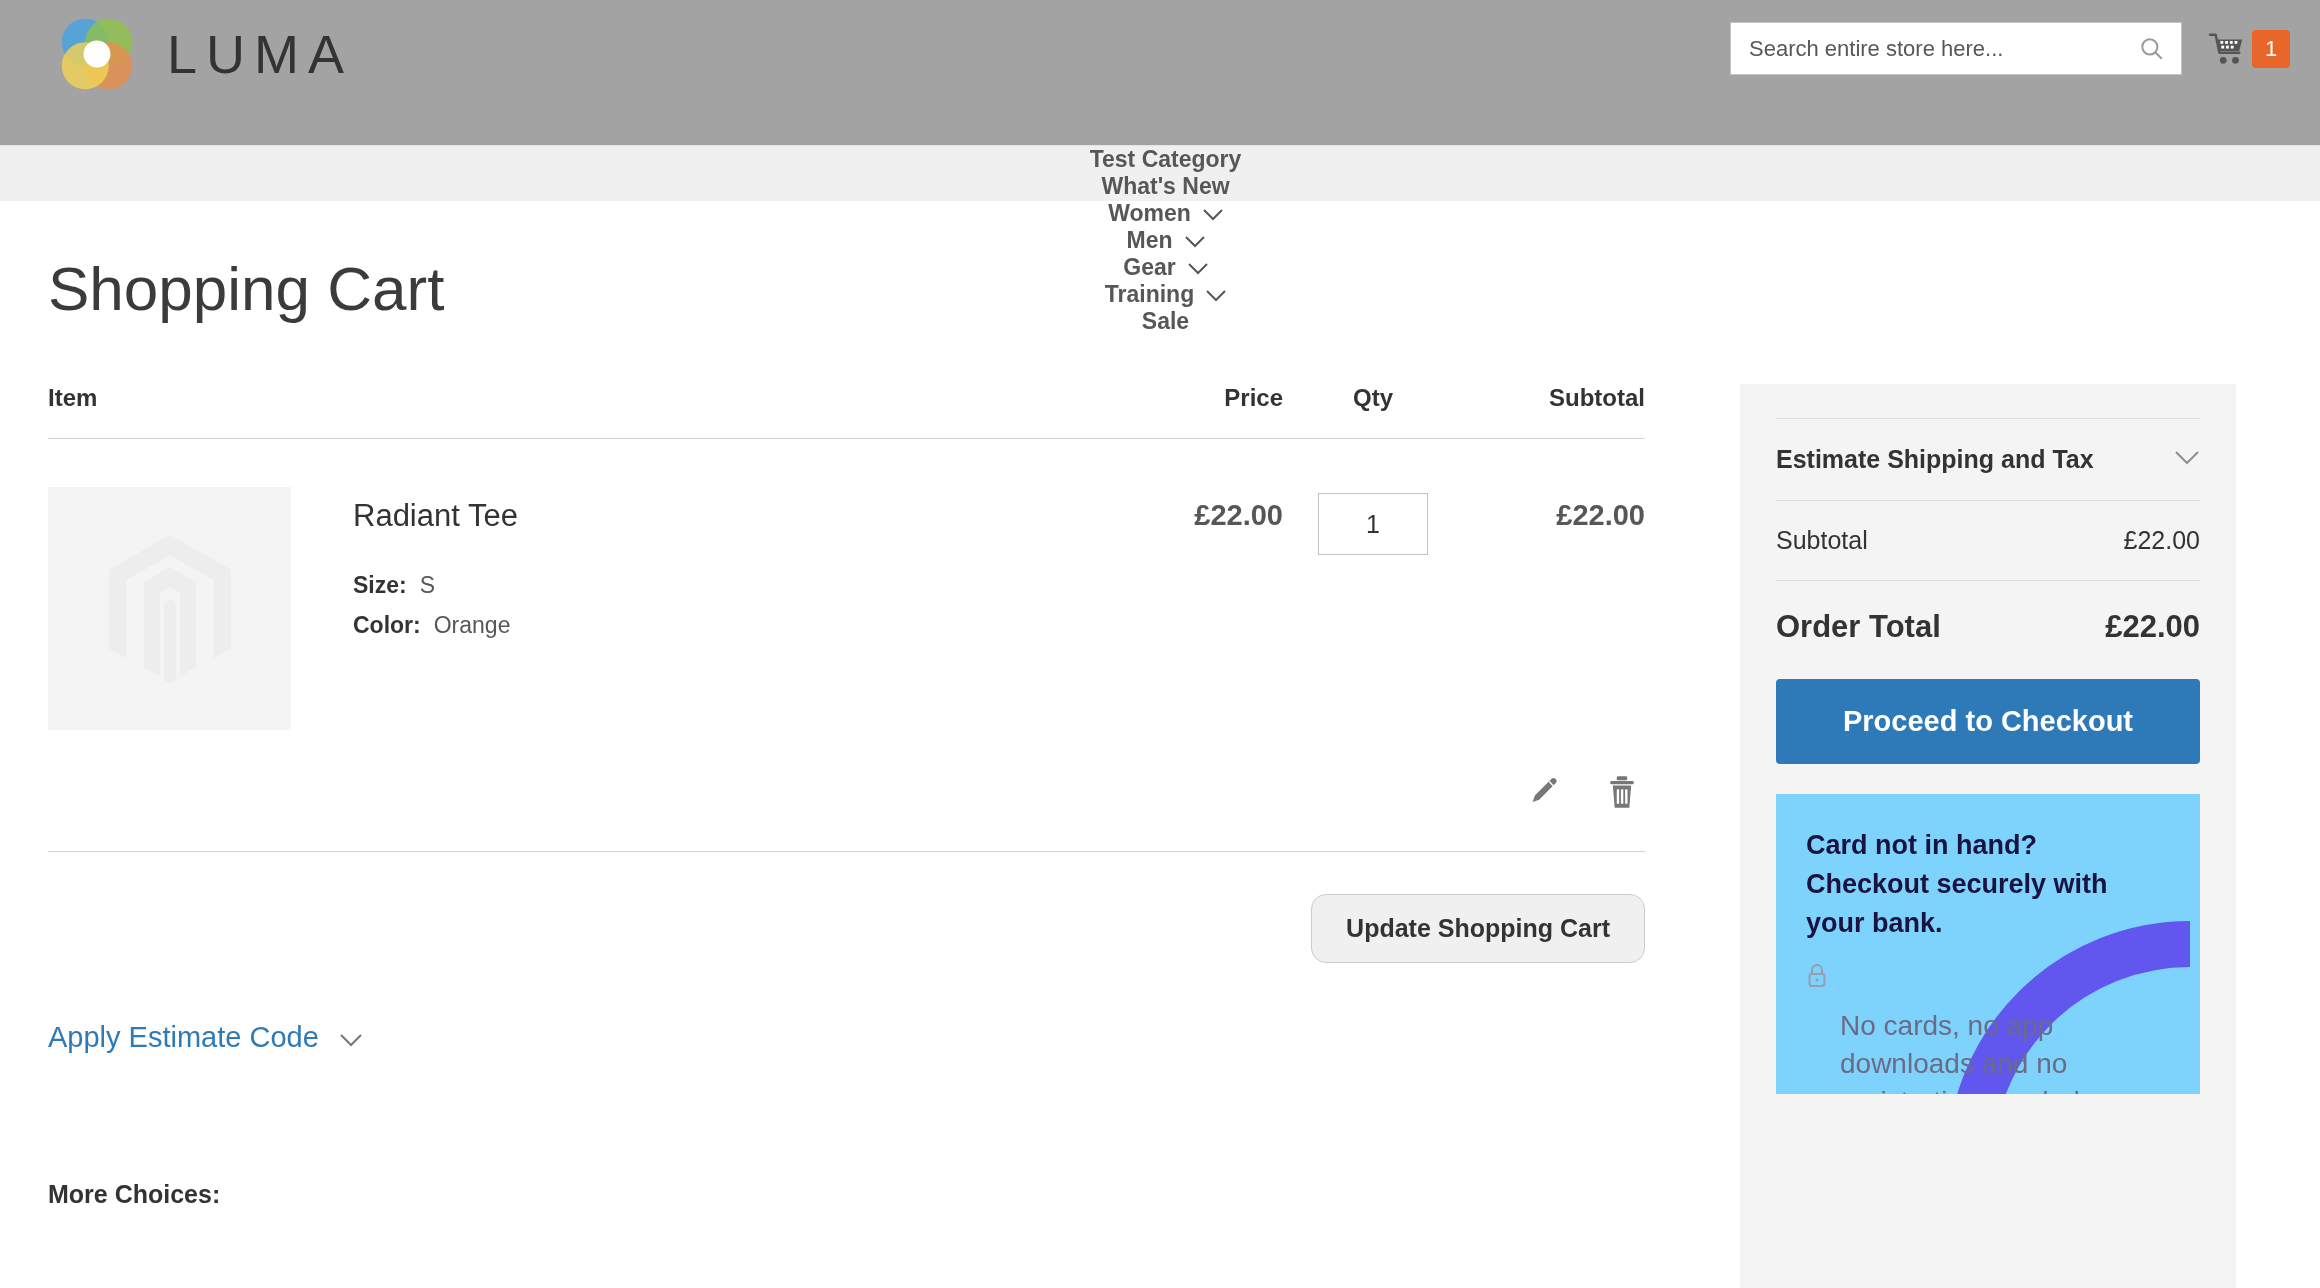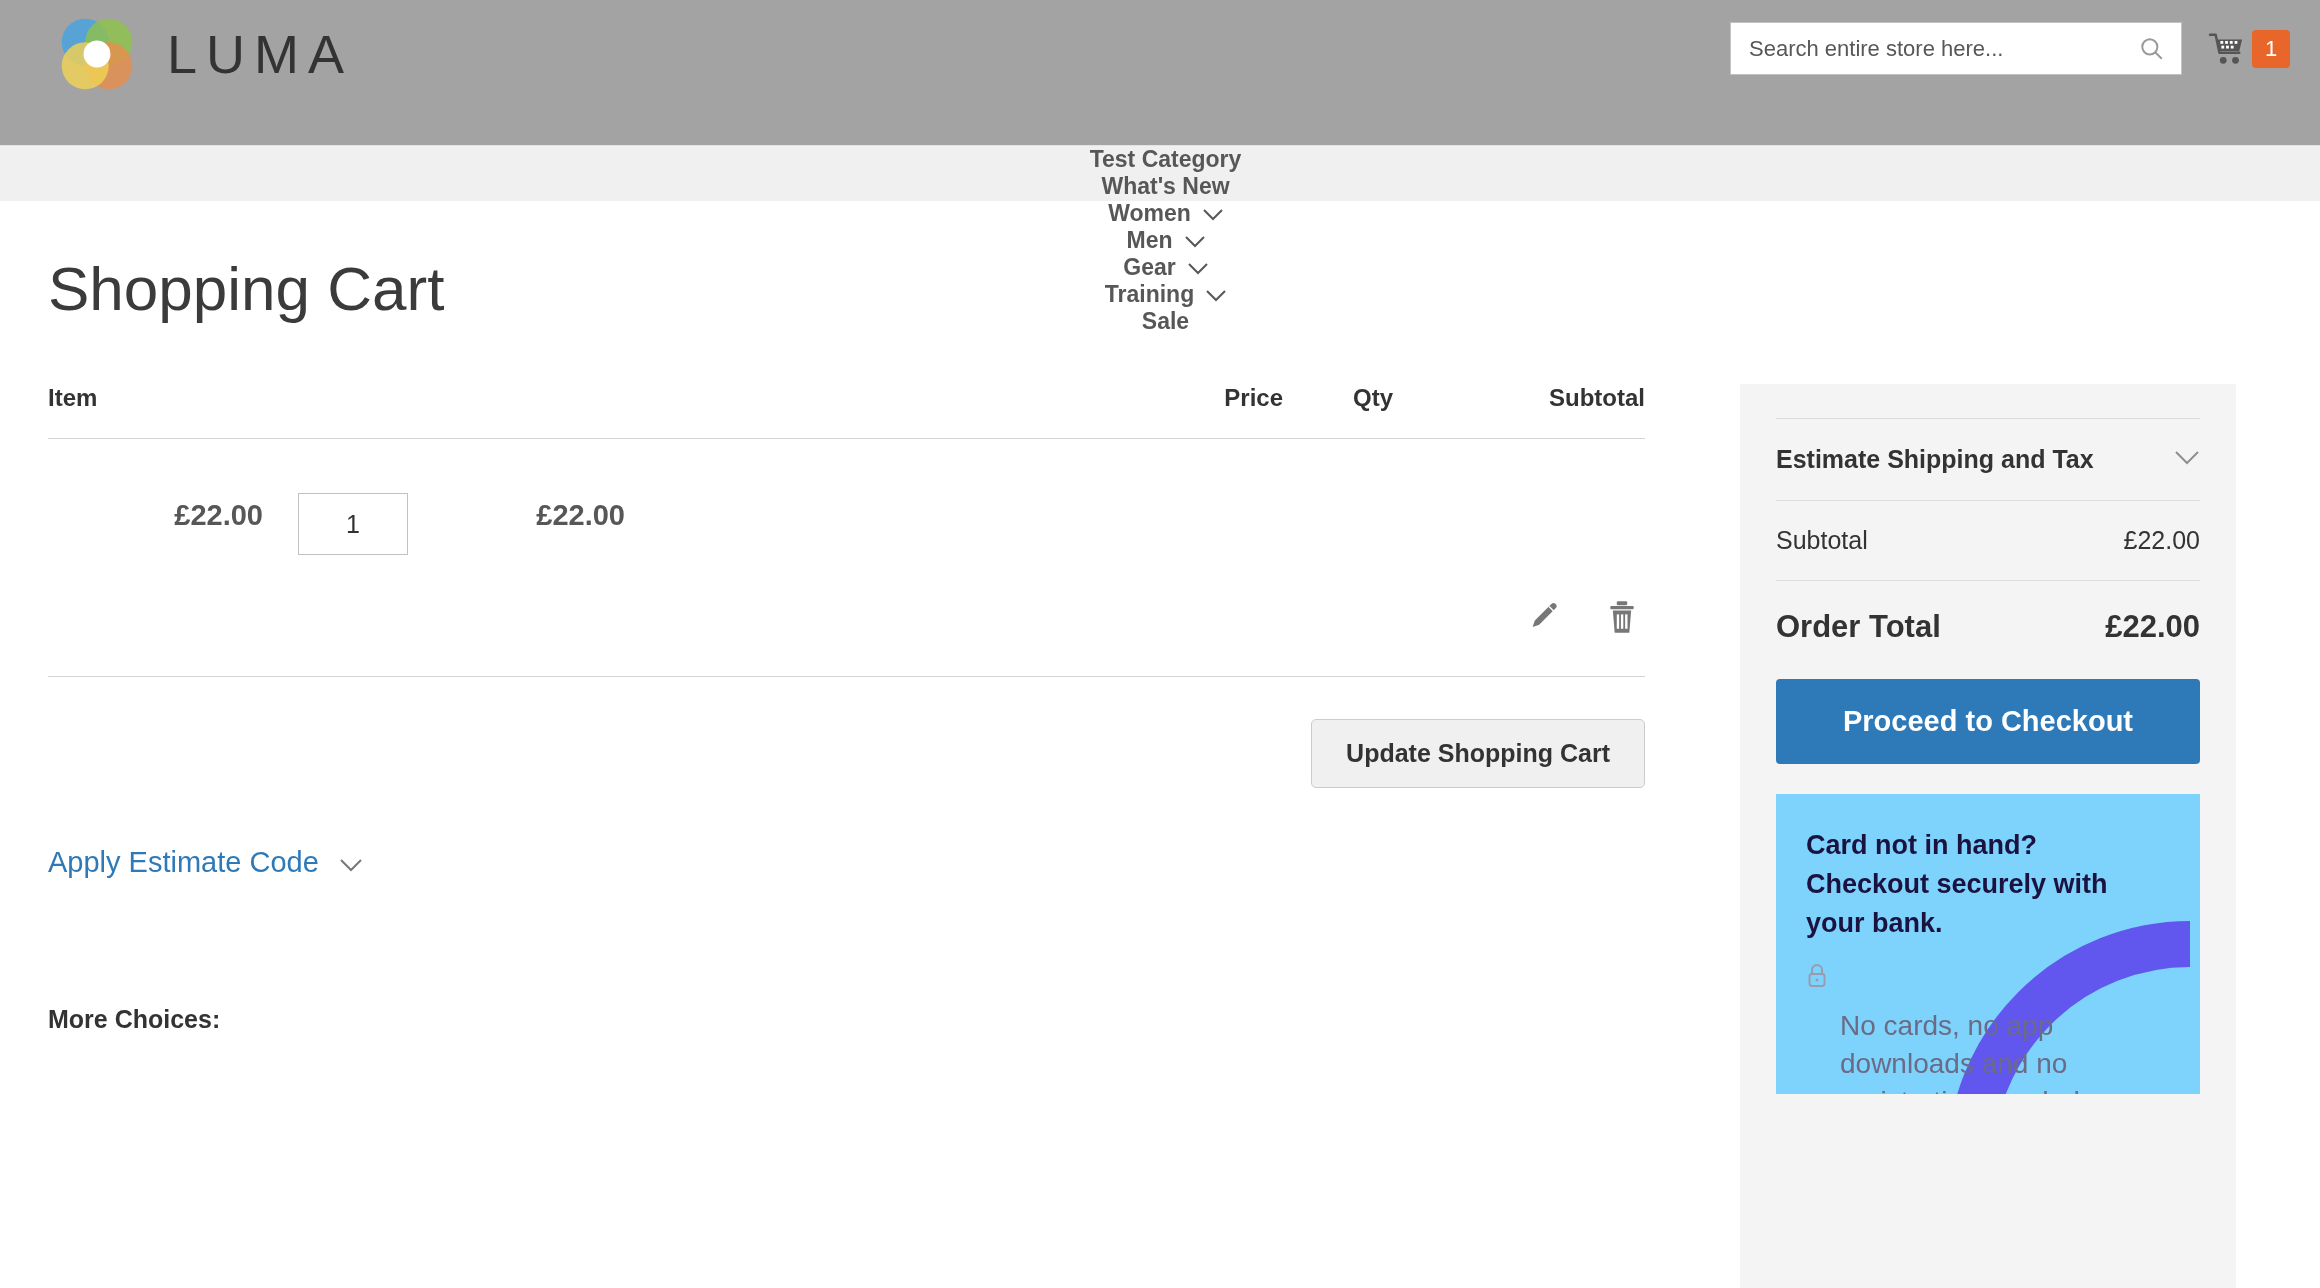--- a/index.html
+++ b/index.html
@@ -180,21 +180,21 @@
   }
   .act-icon { margin-left: 46px; cursor: pointer; }
 
   .cart-actions {
     display: flex; justify-content: flex-end;
     margin-top: 42px;
   }
   .btn-secondary {
     background: #f0f0f0;
     border: 1px solid #ccc;
-    border-radius: 5px;
+    border-radius: 15px;
     font-size: 25px;
     font-weight: bold;
     color: #333333;
     padding: 19px 34px;
     cursor: pointer;
     font-family: "Liberation Sans", sans-serif;
   }
 
   .discount-link {
     margin-top: 58px;
@@ -400,20 +400,42 @@
       <div class="cart-table">
 
         <div class="thead">
           <div class="th th-item">Item</div>
           <div class="th th-price">Price</div>
           <div class="th th-qty">Qty</div>
           <div class="th th-sub">Subtotal</div>
         </div>
 
         <div class="trow">
+          <div class="td-item">
+            <div class="prod-thumb">
+              <svg width="150" height="160" viewBox="0 0 100 110">
+                <path d="M50 4 L92 28 L92 82 L80 89 L80 35 L50 18 L20 35 L20 89 L8 82 L8 28 Z" fill="#ededed"></path>
+                <path d="M50 26 L68 37 L68 95 L57 101 L57 44 L50 40 L43 44 L43 101 L32 95 L32 37 Z" fill="#ededed"></path>
+                <path d="M50 48 L54 50.5 L54 104 L50 106.5 L46 104 L46 50.5 Z" fill="#ededed"></path>
+              </svg>
+            </div>
+            <div class="prod-info">
+              <div class="prod-name">Radiant Tee</div>
+              <div class="prod-opts">
+                <div class="opt-row">
+                  <span class="opt-label">Size:</span>
+                  <span>S</span>
+                </div>
+                <div class="opt-row">
+                  <span class="opt-label">Color:</span>
+                  <span>Orange</span>
+                </div>
+              </div>
+            </div>
+          </div>
 
           <div class="td-price">
             <span class="price-val">£22.00</span>
           </div>
 
           <div class="td-qty">
             <input class="qty-input" type="text" value="1" style="">
           </div>
 
           <div class="td-sub">

